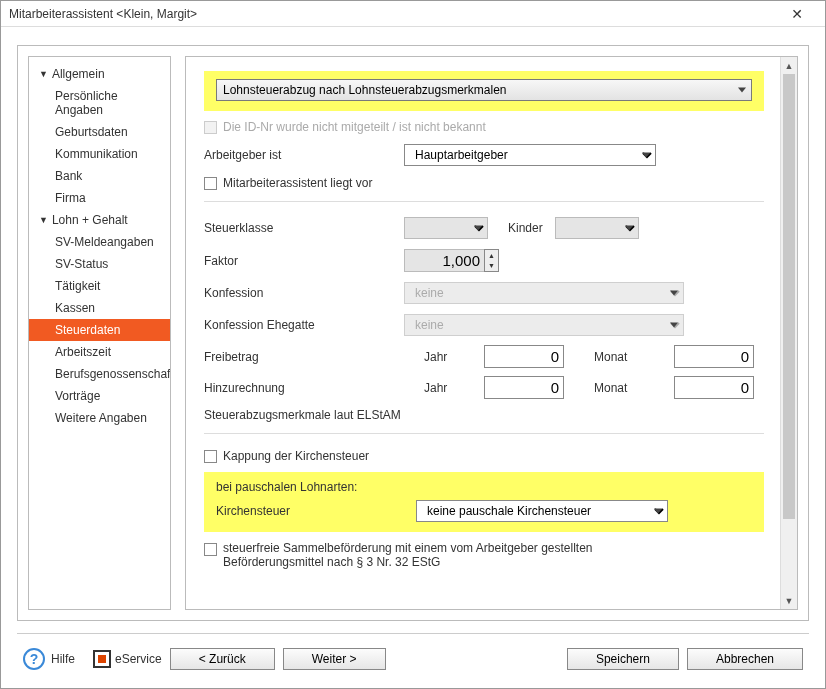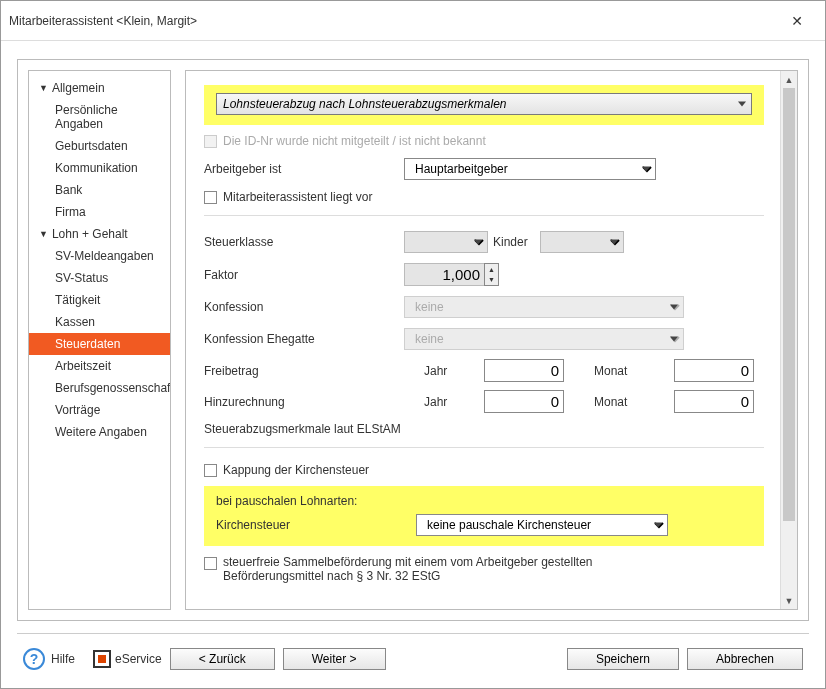--- a/index.html
+++ b/index.html
@@ -1,18 +1,18 @@
 <!DOCTYPE html>
 <html><head>
 <meta charset="utf-8">
 <style>
   * { box-sizing: border-box; font-family: "Segoe UI", Tahoma, sans-serif; }
   body { margin: 0; background: #fff; font-size: 12px; color: #333; }
   .window { width: 826px; height: 689px; border: 1px solid #999; display: flex; flex-direction: column; background: #fff; }
-  .titlebar { height: 40px; display: flex; align-items: center; padding: 0 8px; border-bottom: 1px solid #ddd; }
+  .titlebar { height: 26px; display: flex; align-items: center; padding: 0 8px; border-bottom: 1px solid #ddd; }
   .titlebar .title { flex: 1; font-size: 12px; }
   .titlebar .close { width: 40px; text-align: center; font-size: 14px; cursor: default; }
   .body { flex: 1; display: flex; flex-direction: column; padding: 18px 16px 12px 16px; }
   .main-area { flex: 1; display: flex; gap: 14px; border: 1px solid #bbb; padding: 10px; }
   .sidebar { width: 176px; border: 1px solid #bbb; padding: 6px 0; background: #fff; overflow: hidden; }
   .side-group { font-size: 12px; padding: 4px 10px; display: flex; align-items: center; gap: 4px; }
   .side-group .tri { font-size: 9px; }
   .side-item { padding: 4px 10px 4px 26px; font-size: 12px; cursor: default; }
   .side-item.selected { background: #f15a22; color: #fff; }
   .content-wrap { flex: 1; display: flex; border: 1px solid #bbb; }
@@ -21,21 +21,21 @@
   .scroll-arrow { height: 17px; display: flex; align-items: center; justify-content: center; font-size: 9px; color: #555; }
   .scroll-track { position: absolute; top: 17px; bottom: 17px; left: 0; right: 0; }
   .scroll-thumb { position: absolute; top: 0; height: 86%; left: 2px; right: 2px; background: #c8c8c8; }
   .scroll-arrow.bottom { position: absolute; bottom: 0; left: 0; right: 0; }
 
   .hl { background: #ffff66; padding: 8px 12px 10px 12px; margin-bottom: 4px; }
   .dropdown { appearance: none; -webkit-appearance:none; width: 100%; font-size: 12px; padding: 3px 22px 3px 6px; border: 1px solid #7a7a7a; background: #e8e8e8 linear-gradient(#f7f7f7,#e3e3e3); position: relative; }
   .dd-wrap { position: relative; display: inline-block; }
   .dd-wrap::after { content: ""; position: absolute; right: 6px; top: 50%; transform: translateY(-50%); border-left: 4px solid transparent; border-right: 4px solid transparent; border-top: 5px solid #444; pointer-events: none; }
   .dd-wrap.full { display: block; }
-  .dd-wrap.full select { width: 100%; font-style: italic; }
+  .dd-wrap.full select { width: 100%; }
 
   .row { display: flex; align-items: center; padding: 5px 0; }
   .row .lbl { flex: 0 0 200px; }
   .checkbox { display: inline-flex; align-items: center; gap: 6px; }
   .checkbox .box { width: 13px; height: 13px; border: 1px solid #888; background: #fff; }
   .disabled { color: #aaa; }
   .disabled .box { border-color: #ccc; background: #f2f2f2; }
 
   .sep { border-top: 1px solid #ddd; margin: 6px 0 10px 0; }
 
@@ -131,21 +131,21 @@
             </label>
           </div>
 
           <div class="sep"></div>
 
           <div class="row">
             <span class="lbl">Steuerklasse</span>
             <div class="dd-wrap">
               <select class="dd-small"><option></option></select>
             </div>
-            <span style="margin:0 12px 0 5px">Kinder</span>
+            <span style="margin:0 12px 0 20px">Kinder</span>
             <div class="dd-wrap">
               <select class="dd-small"><option></option></select>
             </div>
           </div>
 
           <div class="row">
             <span class="lbl">Faktor</span>
             <span class="spinset">
               <input class="num-input ro" value="1,000" style="">
               <span class="spinbtns">

